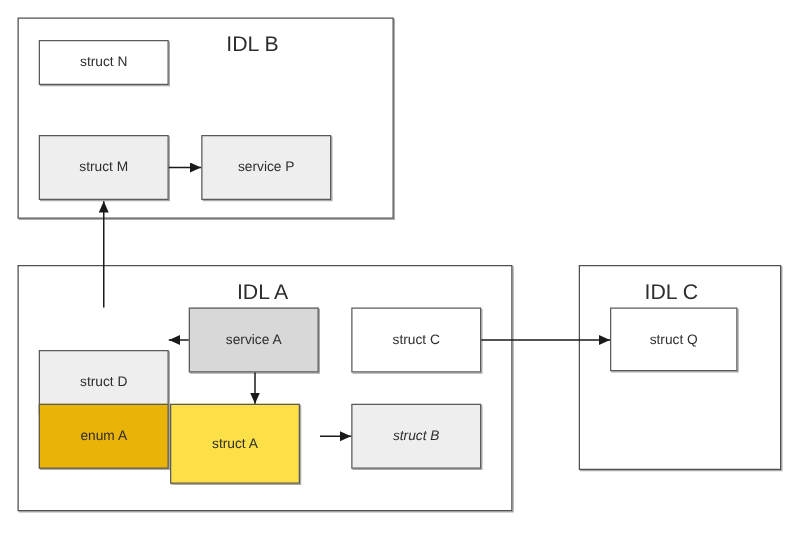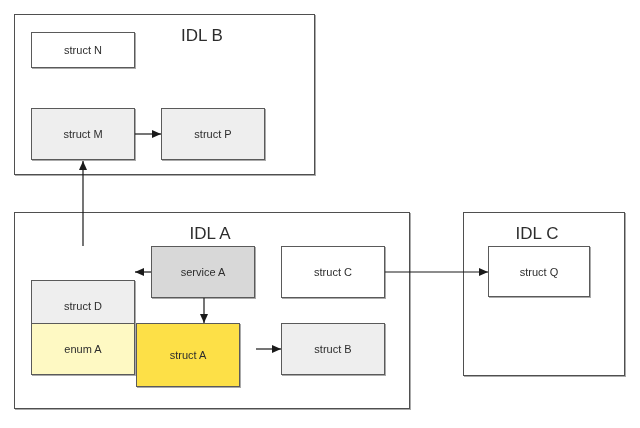--- a/index.html
+++ b/index.html
@@ -63,38 +63,38 @@
       <span class="container-label" style="left: 537px; top: 224px;">IDL C</span>
     </div>
   <div id="nodes-layer">
       <div class="node" style="left: 31px; top: 32px; width: 104px; height: 36px; background: rgb(255, 255, 255);">
         <span class="node-label">struct N</span>
       </div>
       <div class="node" style="left: 31px; top: 108px; width: 104px; height: 52px; background: rgb(238, 238, 238);">
         <span class="node-label">struct M</span>
       </div>
       <div class="node" style="left: 161px; top: 108px; width: 104px; height: 52px; background: rgb(238, 238, 238);">
-        <span class="node-label">struct P</span>
+        <span class="node-label">service P</span>
       </div>
       <div class="node" style="left: 31px; top: 246px; width: 104px; height: 52px; background: rgb(238, 238, 238); margin-top: 34px;">
         <span class="node-label">struct D</span>
       </div>
       <div class="node" style="left: 151px; top: 246px; width: 104px; height: 52px; background: rgb(216, 216, 216);">
         <span class="node-label">service A</span>
       </div>
       <div class="node" style="left: 281px; top: 246px; width: 104px; height: 52px; background: rgb(255, 255, 255);">
         <span class="node-label">struct C</span>
       </div>
-      <div class="node" style="left: 31px; top: 323px; width: 104px; height: 52px; background: #fef9c3;">
+      <div class="node" style="left: 31px; top: 323px; width: 104px; height: 52px; background: #eab308;">
         <span class="node-label">enum A</span>
       </div>
       <div class="node" style="left: 136px; top: 323px; width: 104px; height: 64px; background: #fde047;">
         <span class="node-label">struct A</span>
       </div>
-      <div class="node" style="left: 281px; top: 323px; width: 104px; height: 52px; background: rgb(238, 238, 238);">
+      <div class="node" style="left: 281px; top: 323px; width: 104px; height: 52px; background: rgb(238, 238, 238); font-style: italic;">
         <span class="node-label">struct B</span>
       </div>
       <div class="node" style="left: 488px; top: 246px; width: 102px; height: 51px; background: rgb(255, 255, 255);">
         <span class="node-label">struct Q</span>
       </div>
     </div>
   <svg id="arrows-svg" width="640" height="428" viewBox="0 0 640 428">
     <defs>
       <marker id="arrowhead" markerUnits="userSpaceOnUse" markerWidth="9" markerHeight="8" viewBox="0 0 9 8" refX="9" refY="4" orient="auto">
         <path d="M0,0 L9,4 L0,8 Z" fill="#1a1a1a"></path>

